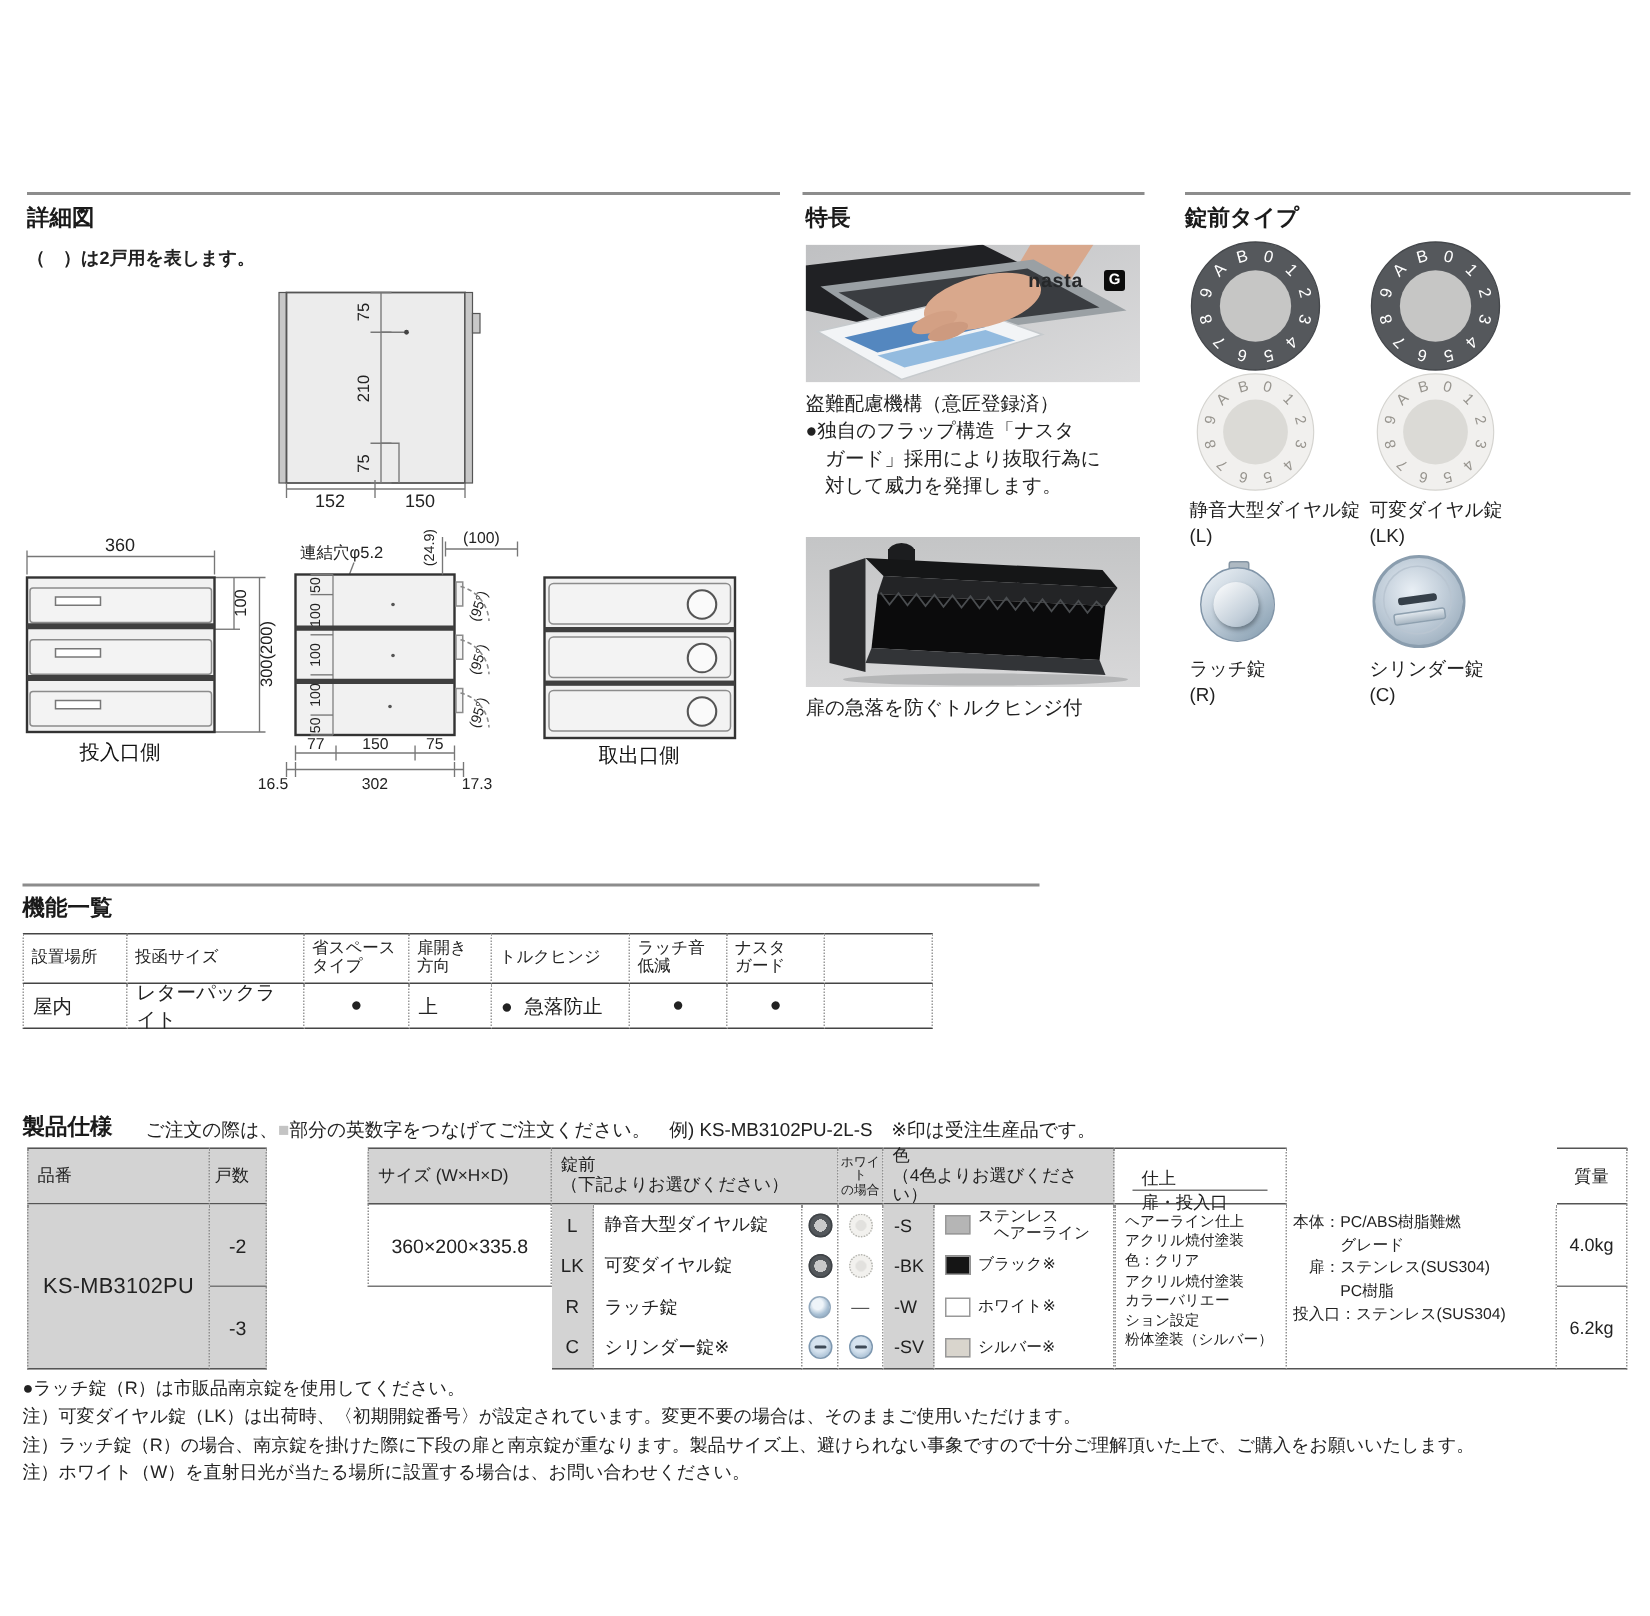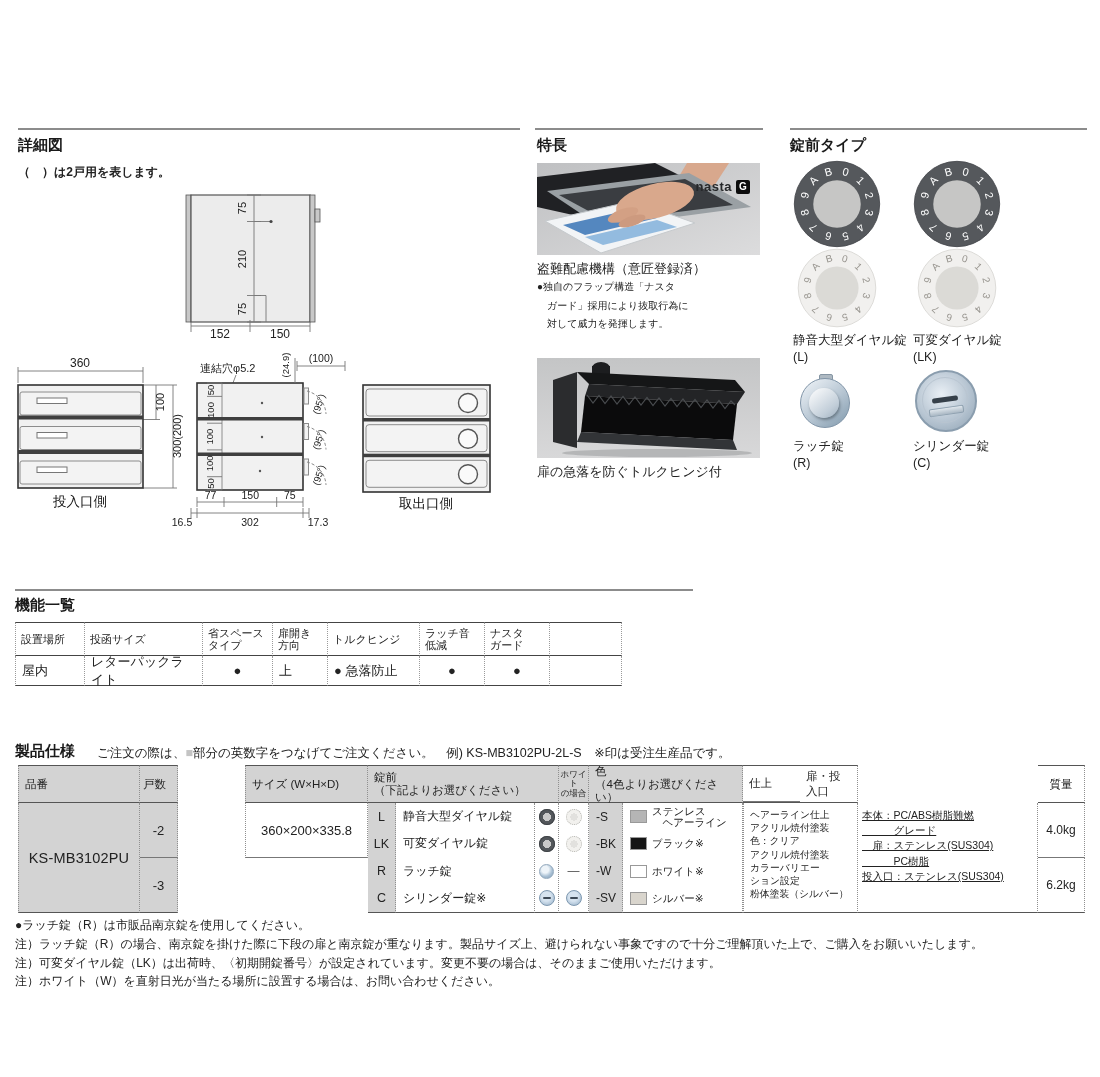--- a/index.html
+++ b/index.html
@@ -21,46 +21,46 @@
   .band{fill:#3f3f3f;}
   .dim{stroke:#777;stroke-width:.9;fill:none;}
   .arc{stroke:#888;stroke-width:1;fill:none;stroke-dasharray:3 2;}
   .dt{font-size:11px;fill:#222;text-anchor:middle;}
   .dt9{font-size:9.5px;}.dt10{font-size:10.5px;}.dt12{font-size:12px;}
   .lbl{font-size:13.5px;fill:#111;text-anchor:middle;}
   .knob{fill:#fafafa;stroke:#555;stroke-width:1.4;}
 
   
   .photo{position:absolute;overflow:hidden;}
-  .p1logo{position:absolute;top:16px;right:10px;display:flex;align-items:center;gap:4px;}
+  .p1logo{position:absolute;top:16px;right:10px;display:flex;align-items:center;gap:14px;}
   .logo-nasta{font-size:13px;font-weight:bold;color:#26282a;letter-spacing:.5px;}
   .logo-g{width:14px;height:14px;background:#0c0c0c;color:#fff;font-size:10px;font-weight:bold;
           display:flex;align-items:center;justify-content:center;border-radius:2px;}
   .caption{position:absolute;font-size:13px;color:#222;}
-  .bullet{position:absolute;font-size:10px;line-height:18.5px;color:#222;}
+  .bullet{position:absolute;font-size:13px;line-height:18.5px;color:#222;}
 
   
   .dial{position:absolute;}
   .lock-label{position:absolute;font-size:12.5px;line-height:17px;color:#222;}
   .latch-big{position:absolute;width:50px;height:54px;}
   .latch-tab{position:absolute;left:19px;top:0;width:12px;height:7px;background:#aeb9c2;border:1px solid #8595a3;border-radius:2px;}
   .latch-ring{position:absolute;left:0;top:4px;width:48px;height:48px;border-radius:50%;
      background:linear-gradient(140deg,#f2f6fa,#b6c5d2 55%,#8099ac);border:1px solid #8195a8;}
   .latch-btn{position:absolute;left:9px;top:14px;width:30px;height:30px;border-radius:50%;
      background:linear-gradient(140deg,#ffffff,#c2ced9 70%,#9fb0bf);box-shadow:1px 2px 3px rgba(40,50,60,.45);}
   .cyl-big{position:absolute;width:58px;height:58px;border-radius:50%;
      background:radial-gradient(circle at 42% 38%,#e9eff5,#b7c5d2 55%,#8da1b2);border:2px solid #8a9dae;}
   .cyl-inner{position:absolute;left:5px;top:5px;width:44px;height:44px;border-radius:50%;border:1px solid #b9c5d1;}
   .cyl-slot{position:absolute;left:15px;top:25px;width:26px;height:5px;background:#36404a;border-radius:2px;transform:rotate(-8deg);}
   .cyl-flap{position:absolute;left:12px;top:35px;width:33px;height:6px;background:linear-gradient(#dfe6ec,#aab8c4);border:1px solid #8ea0af;border-radius:2px;transform:rotate(-8deg);}
 
   
   #fn-table{position:absolute;left:15px;top:622px;display:grid;
     grid-template-columns:70px 118px 70px 55px 92px 65px 65px 72px;
-    grid-template-rows:34px 30px;}
+    grid-template-rows:34px 30px;font-family:Liberation Mono, monospace;}
   #fn-table > div{border-right:1px dotted #9a9a9a;box-sizing:border-box;display:flex;align-items:center;}
   #fn-table > div:nth-child(8n+1){border-left:1px dotted #9a9a9a;}
   .fn-hd{border-top:1px solid #444;border-bottom:1px solid #444;font-size:11px;line-height:12.5px;
          padding:2px 5px;white-space:pre-line;color:#222;}
   .fn-bd{border-bottom:1px solid #444;font-size:13px;padding:2px 6px;color:#222;}
   .ctr{justify-content:center;padding:2px 0 !important;}
 
   
   .spec-head{position:absolute;top:742px;left:15px;font-size:15px;font-weight:bold;color:#1a1a1a;}
   .spec-instr{position:absolute;top:745px;left:97px;font-size:12.5px;color:#222;}
@@ -70,21 +70,21 @@
     grid-template-rows:38px 55px 55px;font-size:12px;color:#222;}
   #spec-table > div{box-sizing:border-box;}
   .sc{border-right:1px dotted #8f8f8f;}
   .sl{border-left:1px dotted #8f8f8f;}
   .st{border-top:1px solid #555;}
   .sb{border-bottom:1px solid #555;}
   .rb{border-bottom:1px solid #777;}
   .gray{background:#d3d3d3;}
   .hd-c{display:flex;align-items:center;padding:2px 6px;white-space:pre-line;line-height:13px;font-size:11.5px;}
   .hd-tiny{font-size:8.5px;line-height:9.5px;padding:2px 1px;justify-content:center;text-align:center;}
-  .tier{display:flex;flex-direction:row;padding:0;justify-content:flex-end;}
+  .tier{display:flex;flex-direction:column;padding:12px;}
   .tier > div{flex:1;display:flex;align-items:center;padding:0 6px;font-size:11.5px;}
   .tier > div:first-child{border-bottom:1px solid #777;}
   .cell-c{display:flex;align-items:center;justify-content:center;}
   .rows4{display:flex;flex-direction:column;}
   .rows4 > div{height:27.5px;display:flex;align-items:center;}
   .padl{padding-left:7px;}
   .model-cell{font-size:14.5px;letter-spacing:.2px;}
   .kosu-cell{font-size:13px;justify-content:center;}
   .size-cell{font-size:13px;justify-content:center;}
   .lk-letter{justify-content:center;font-size:12.5px;}
@@ -520,29 +520,29 @@
       </div>
     </div>
 
     <div class="sc sl sb finish-cell" style="grid-column:11;grid-row:2/4;">ヘアーライン仕上
 アクリル焼付塗装
 色：クリア
 アクリル焼付塗装
 カラーバリエー
 ション設定
 粉体塗装（シルバー）</div>
-    <div class="sc sb material-cell" style="grid-column:12;grid-row:2/4;text-decoration:underline;">本体：PC/ABS樹脂難燃
+    <div class="sc sb material-cell" style="grid-column:12;grid-row:2/4;">本体：PC/ABS樹脂難燃
 　　　グレード
 　扉：ステンレス(SUS304)
 　　　PC樹脂
 投入口：ステンレス(SUS304)</div>
     <div class="sc rb cell-c wt-cell" style="grid-column:13;grid-row:2;">4.0kg</div>
     <div class="sc sb cell-c wt-cell" style="grid-column:13;grid-row:3;">6.2kg</div>
   </div>
 
   <div id="notes">
     <div class="n0">●ラッチ錠（R）は市販品南京錠を使用してください。</div>
+    <div class="nx">注）可変ダイヤル錠（LK）は出荷時、〈初期開錠番号〉が設定されています。変更不要の場合は、そのままご使用いただけます。</div>
     <div class="nx">注）ラッチ錠（R）の場合、南京錠を掛けた際に下段の扉と南京錠が重なります。製品サイズ上、避けられない事象ですので十分ご理解頂いた上で、ご購入をお願いいたします。</div>
-    <div class="nx">注）可変ダイヤル錠（LK）は出荷時、〈初期開錠番号〉が設定されています。変更不要の場合は、そのままご使用いただけます。</div>
     <div class="nx">注）ホワイト（W）を直射日光が当たる場所に設置する場合は、お問い合わせください。</div>
   </div>
 
 </div>
 
 </body></html>

